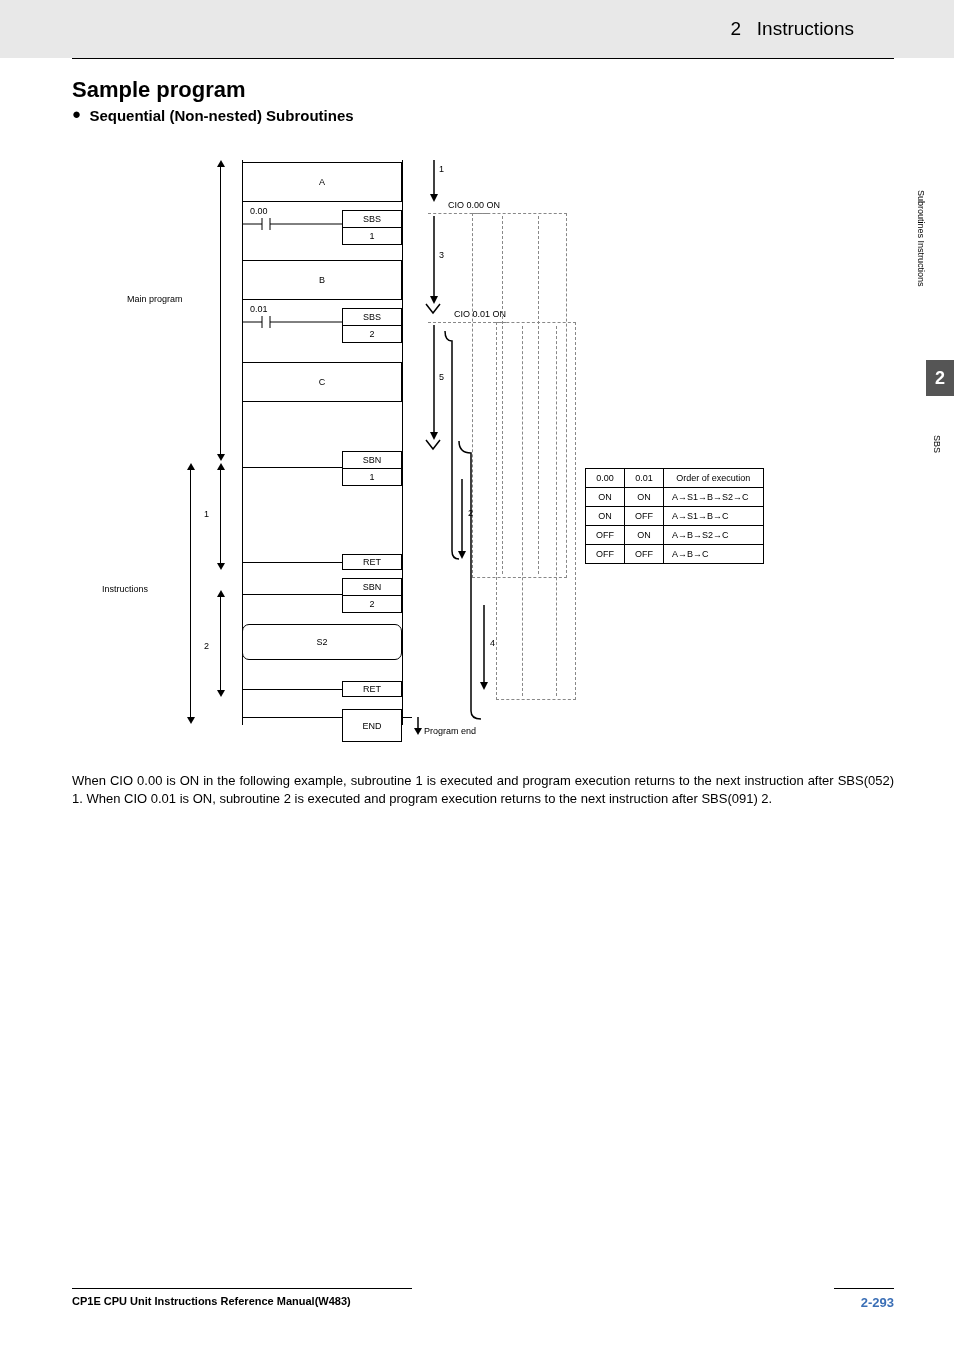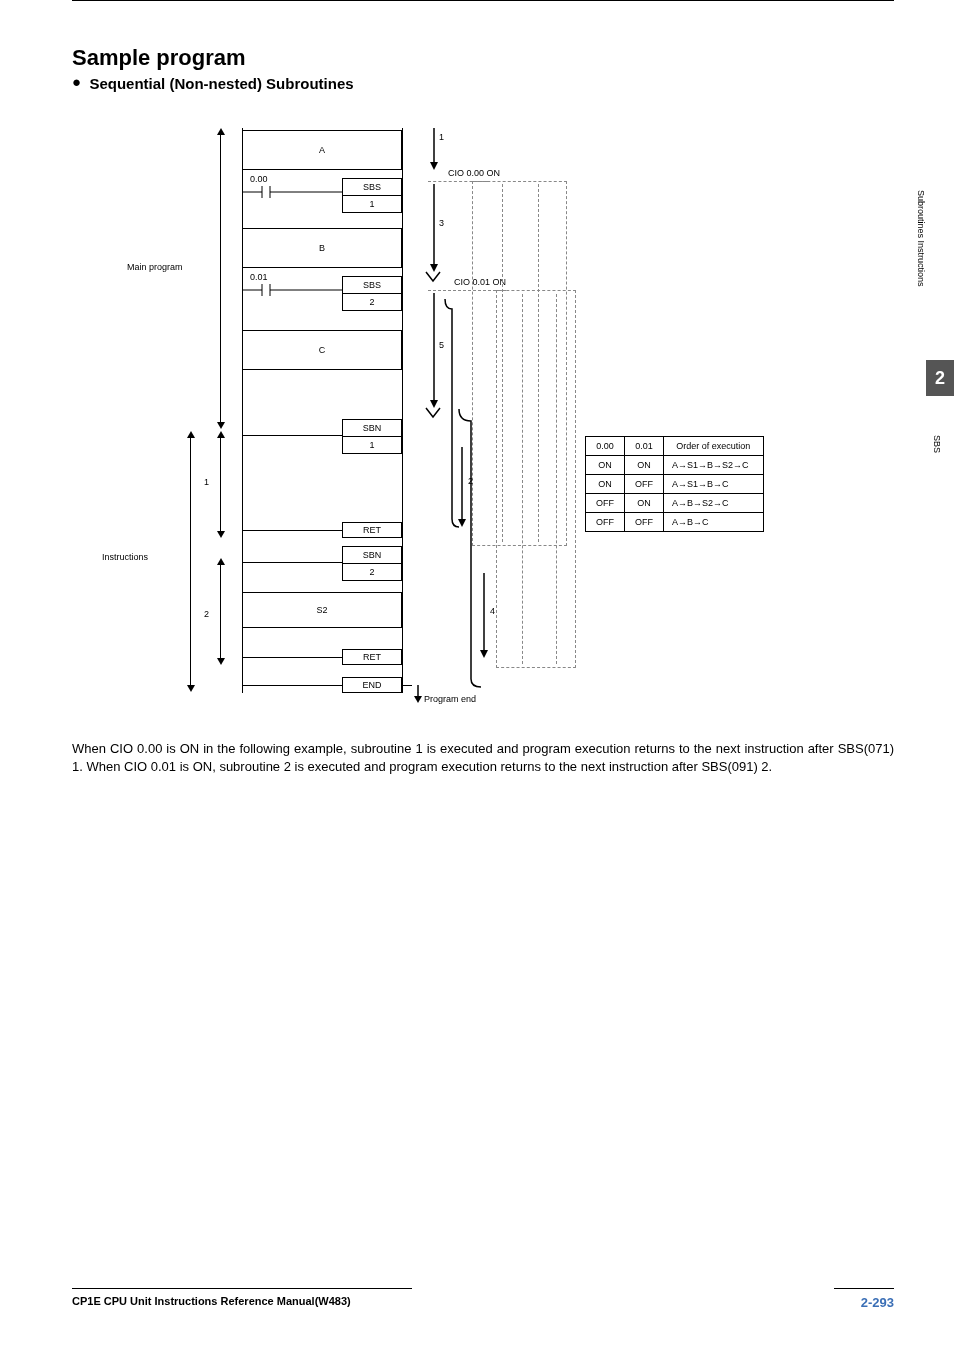--- a/index.html
+++ b/index.html
@@ -1,19 +1,19 @@
 <!DOCTYPE html>
 <html><head>
   <meta charset="utf-8">
   <style>
     * { margin: 0; padding: 0; box-sizing: border-box; }
     body { font-family: Arial, Helvetica, sans-serif; background: #fff; width: 954px; }
     .header-bar { background: #e8e8e8; height: 58px; display: flex; align-items: center; justify-content: flex-end; padding-right: 100px; }
     .header-title { font-size: 19px; color: #000; }
-    .content-area { padding: 44px 60px 0 72px; position: relative; }
+    .content-area { padding: 18px 60px 0 72px; position: relative; }
     .section-title { font-size: 22px; font-weight: bold; margin-bottom: 4px; }
     .subsection { font-size: 15px; font-weight: bold; margin-bottom: 20px; }
     .bullet { font-size: 15px; position: relative; top: -2px; }
     .diagram-area { position: relative; width: 730px; height: 610px; margin-top: 10px; }
     .box { border: 1px solid #000; position: absolute; text-align: center; font-size: 9px; display: flex; align-items: center; justify-content: center; }
     .divider-box { border: 1px solid #000; position: absolute; }
     .divider-box .top, .divider-box .bot { text-align: center; font-size: 9px; line-height: 16px; }
     .divider-box .top { border-bottom: 1px solid #000; }
     .label-txt { position: absolute; font-size: 9px; }
     .vline { position: absolute; width: 1px; background: #000; }
@@ -30,20 +30,23 @@
     .side-text2 { position: absolute; right: 12px; font-size: 9px; writing-mode: vertical-rl; }
     .footer { position: absolute; bottom: 0; width: 954px; padding: 18px 60px 40px 72px; display: flex; justify-content: space-between; font-size: 11px; }
     .footer .pgnum { color: #3b6fb6; font-size: 13px; font-weight: bold; }
     .page-wrap { position: relative; height: 1350px; }
     svg { position: absolute; overflow: visible; }
   </style>
 </head>
 <body>
 
 <div class="page-wrap">
+  <div class="header-bar">
+    <span class="header-title"><span>2</span>&nbsp;&nbsp;&nbsp;<span>Instructions</span></span>
+  </div>
   <div style="height:1px;background:#000;margin:0 60px 0 72px;"></div>
 
   <div class="side-text" style="top:190px;">Subroutines Instructions</div>
   <div class="side-tab" style="top:360px; right:0;">2</div>
   <div class="side-text2" style="top:435px;">SBS</div>
 
   <div class="content-area">
     <div class="section-title">Sample program</div>
     <div class="subsection"><span class="bullet">●</span>&nbsp; <span>Sequential (Non-nested) Subroutines</span></div>
 
@@ -113,27 +116,27 @@
 
       <div class="hline" style="left:170px; top:418px; width:100px;"></div>
       <div class="box" style="left:270px; top:410px; width:60px; height:16px;">RET</div>
 
       <div class="hline" style="left:170px; top:450px; width:100px;"></div>
       <div class="divider-box" style="left:270px; top:434px; width:60px;">
         <div class="top">SBN</div>
         <div class="bot">2</div>
       </div>
 
-      <div class="box" style="left:170px; top:480px; width:160px; height:36px;">S2</div>
+      <div class="box" style="left:170px; top:480px; width:160px; height:36px;border-radius:7px;">S2</div>
 
       <div class="hline" style="left:170px; top:545px; width:100px;"></div>
       <div class="box" style="left:270px; top:537px; width:60px; height:16px;">RET</div>
 
       <div class="hline" style="left:170px; top:573px; width:100px;"></div>
-      <div class="box" style="left:270px; top:565px; width:60px; height:16px;">END</div>
+      <div class="box" style="left:270px; top:565px; width:60px; height:33px;">END</div>
 
       <svg style="left:356px; top:16px;" width="12" height="42">
         <line x1="6" y1="0" x2="6" y2="36" stroke="#000" stroke-width="1.5"></line>
         <polygon points="2,34 10,34 6,42" fill="#000"></polygon>
       </svg>
       <span class="label-txt" style="left:367px; top:20px;">1</span>
       <span class="label-txt" style="left:376px; top:56px;">CIO  0.00 ON</span>
       <div style="position:absolute; left:356px; top:69px; width:60px; border-top:1px dashed #888;"></div>
 
       <svg style="left:356px; top:72px;" width="12" height="88">
@@ -215,21 +218,21 @@
         </tr>
         <tr>
           <td>OFF</td>
           <td>OFF</td>
           <td class="exec">A→B→C</td>
         </tr>
       </tbody>
         </table>
     </div>
 
-    <div class="explain">When CIO  0.00 is ON in the following example, subroutine 1 is executed and program execution returns to the next instruction after SBS(071) 1. When CIO  0.01 is ON, subroutine 2 is executed and program execution returns to the next instruction after SBS(091) 2.</div>
+    <div class="explain">When CIO  0.00 is ON in the following example, subroutine 1 is executed and program execution returns to the next instruction after SBS(052) 1. When CIO  0.01 is ON, subroutine 2 is executed and program execution returns to the next instruction after SBS(091) 2.</div>
   </div>
 
   <div class="footer">
     <div style="flex:1">
       <div style="height:1px;background:#000;margin-bottom:6px;width:340px;"></div>
       <span style="font-weight:bold;">CP1E CPU Unit Instructions Reference Manual(W483)</span>
     </div>
     <div style="text-align:right">
       <div style="height:1px;background:#000;margin-bottom:6px;width:60px;margin-left:auto;"></div>
       <span class="pgnum">2-293</span>

